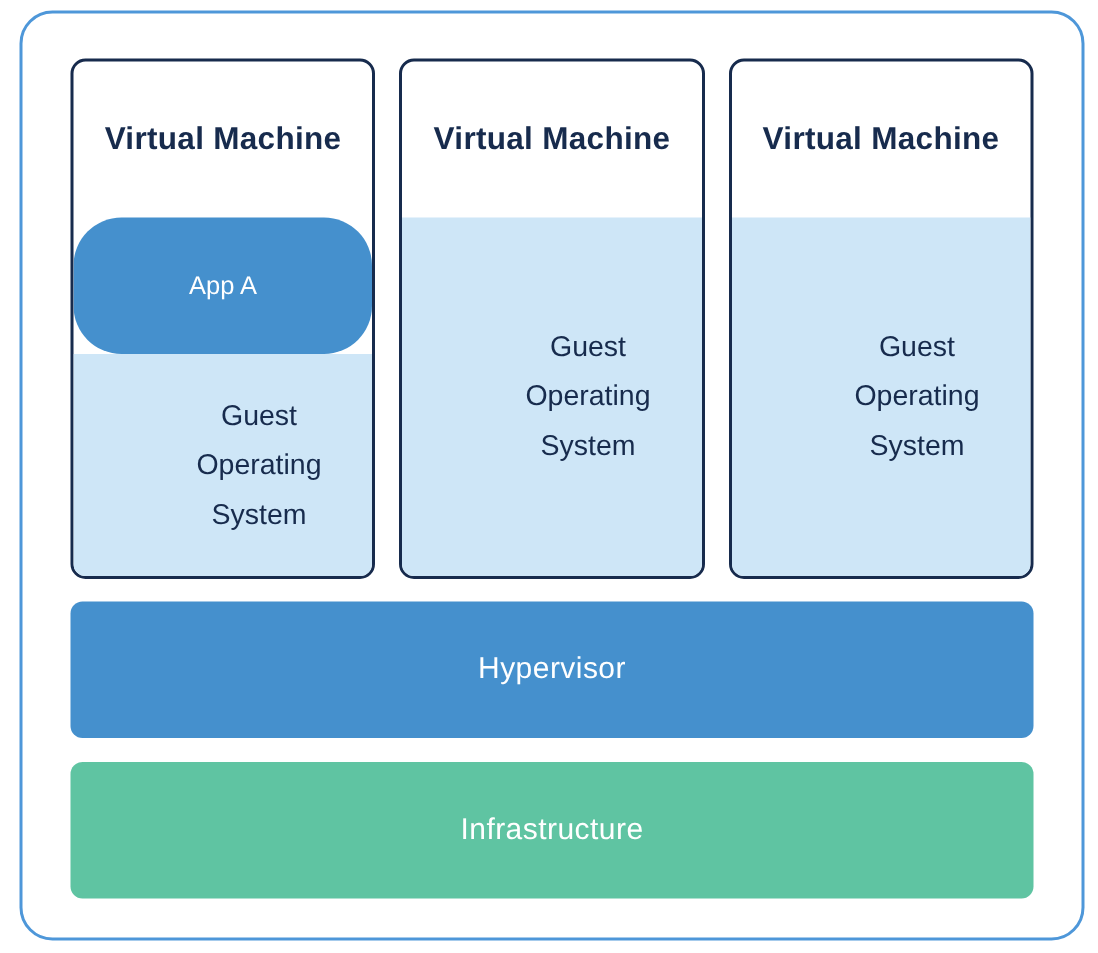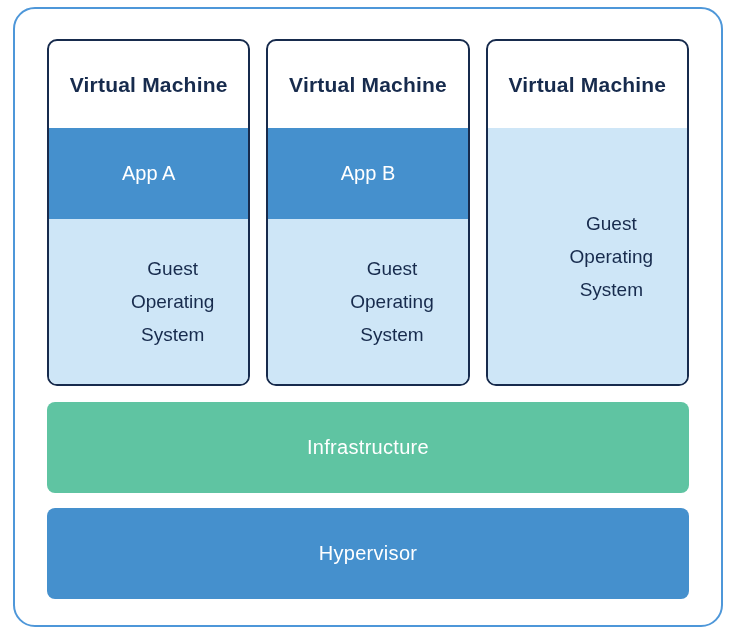--- a/index.html
+++ b/index.html
@@ -34,37 +34,38 @@
     flex: 1;
     box-sizing: border-box;
     border: 2px solid var(--navy, #172B4D);
     border-radius: 10px;
     background: #ffffff;
     overflow: hidden;
     display: flex;
     flex-direction: column;
   }
   .vm-title {
-    height: 87px;
+    height: 104px;
     display: flex;
     align-items: center;
     justify-content: center;
     font-weight: bold;
     font-size: 21px;
     letter-spacing: 0.2px;
     color: var(--navy, #172B4D);
   }
   .vm-app {
     height: 91px;
     display: flex;
     align-items: center;
     justify-content: center;
     background: var(--blue, #4590CD);
     color: #ffffff;
-    font-size: 20px;
+    font-size: 17px;
+    border-radius: 32px;
   }
   .vm-guest {
     flex: 1;
     display: flex;
     align-items: center;
     justify-content: center;
     background: var(--light-blue, #CEE6F7);
     color: var(--navy, #172B4D);
     font-size: 19px;
     line-height: 33px;
@@ -95,32 +96,31 @@
     <div class="vm-box">
       <div class="vm-title">Virtual Machine</div>
       <div class="vm-app">App A</div>
       <div class="vm-guest">Guest
 Operating
 System</div>
     </div>
 
     <div class="vm-box">
       <div class="vm-title">Virtual Machine</div>
-      <div class="vm-app">App B</div>
       <div class="vm-guest">Guest
 Operating
 System</div>
     </div>
 
     <div class="vm-box">
       <div class="vm-title">Virtual Machine</div>
       <div class="vm-guest">Guest
 Operating
 System</div>
     </div>
 
   </div>
 
+  <div class="layer layer-hypervisor">Hypervisor</div>
+
   <div class="layer layer-infrastructure">Infrastructure</div>
-
-  <div class="layer layer-hypervisor">Hypervisor</div>
 
 </div>
 
 </body></html>

